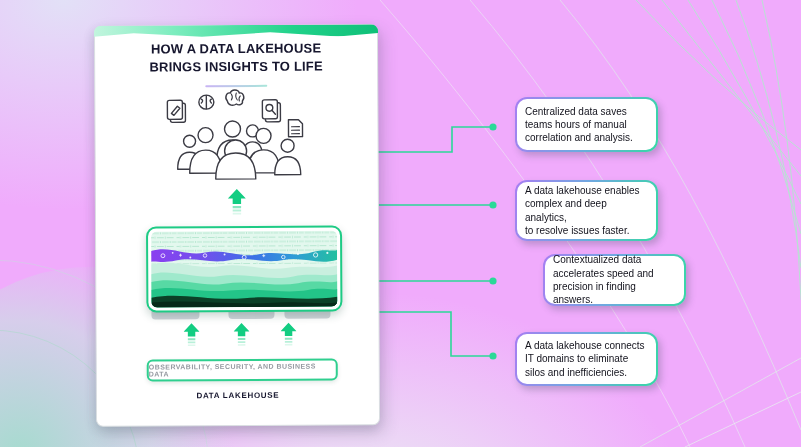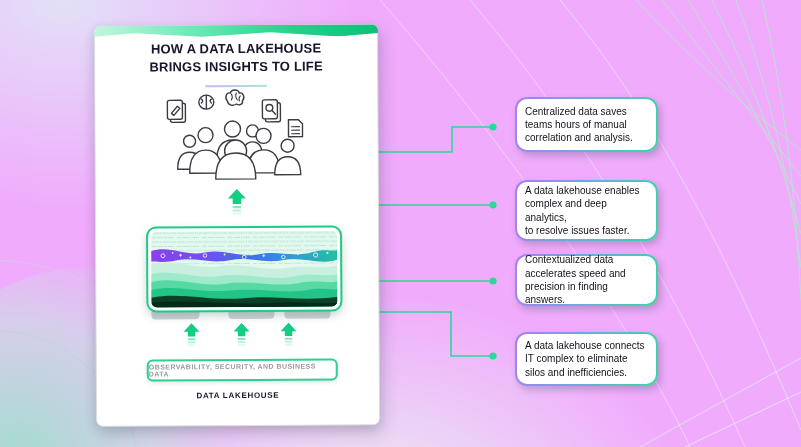--- a/index.html
+++ b/index.html
@@ -245,24 +245,24 @@
   <div class="callout" style="top:97px;height:55px;">
     <div class="callout-inner">Centralized data saves
 teams hours of manual
 correlation and analysis.</div>
   </div>
   <div class="callout" style="top:180px;height:61px;">
     <div class="callout-inner">A data lakehouse enables
 complex and deep analytics,
 to resolve issues faster.</div>
   </div>
-  <div class="callout" style="top:254px;height:52px;">
+  <div class="callout" style="top:254px;height:52px;margin-left:28px;">
     <div class="callout-inner">Contextualized data
 accelerates speed and
 precision in finding answers.</div>
   </div>
   <div class="callout" style="top:332px;height:54px;">
     <div class="callout-inner">A data lakehouse connects
-IT complex to eliminate
+IT domains to eliminate
 silos and inefficiencies.</div>
   </div>
 
 </div>
 
 </body></html>

